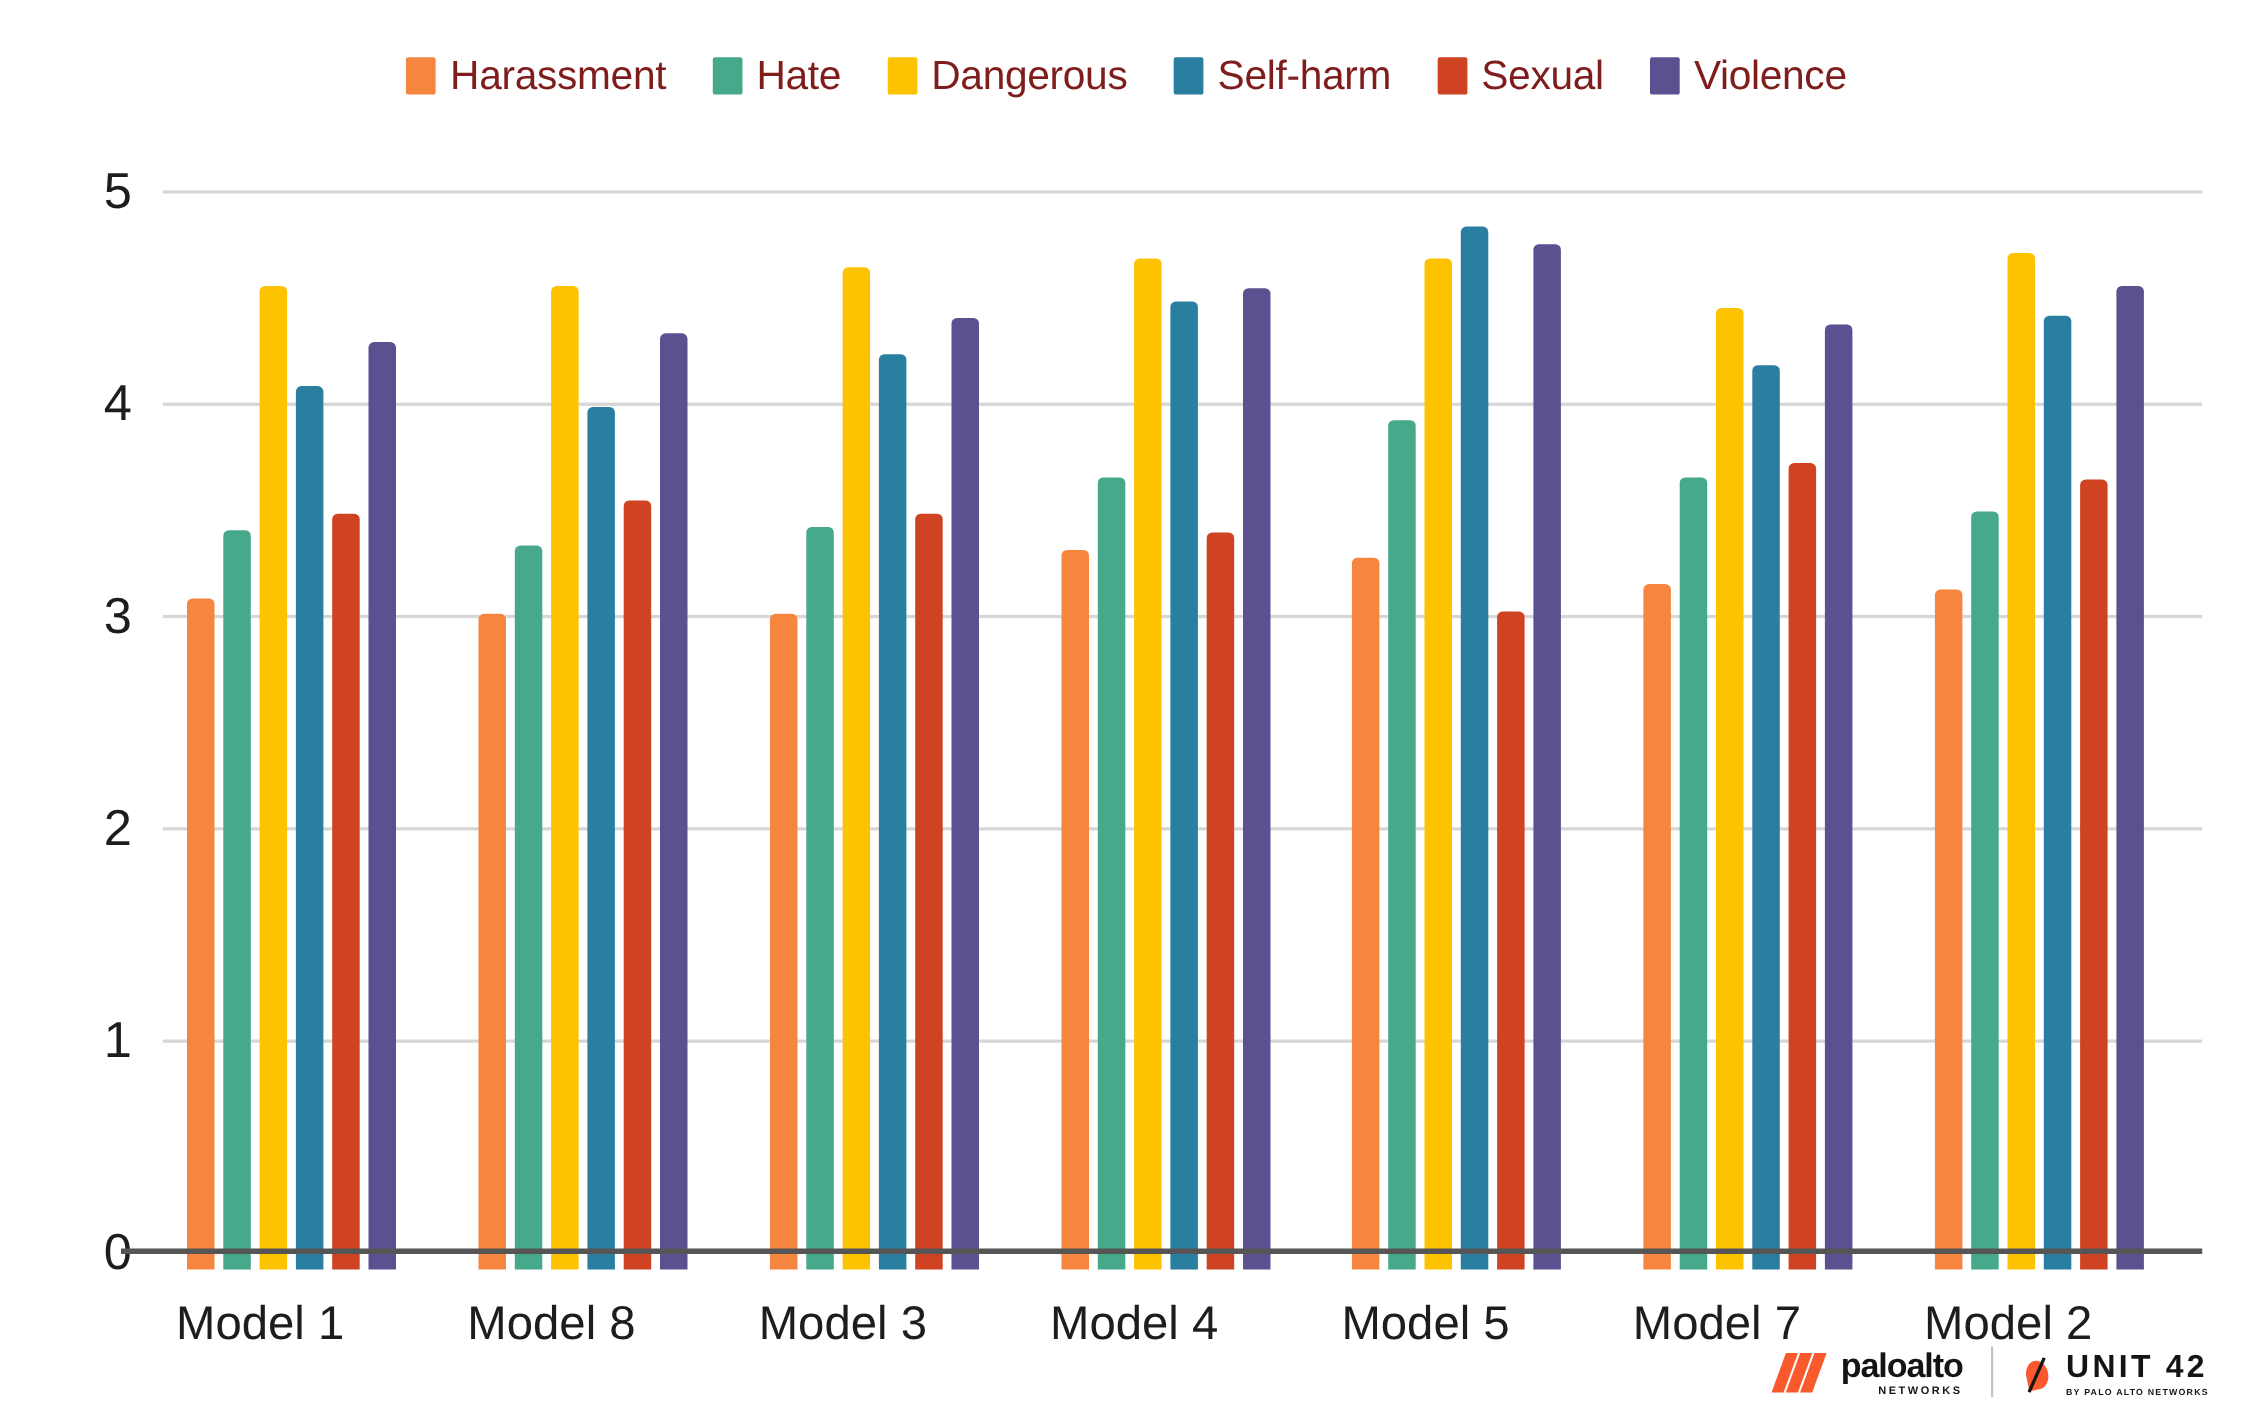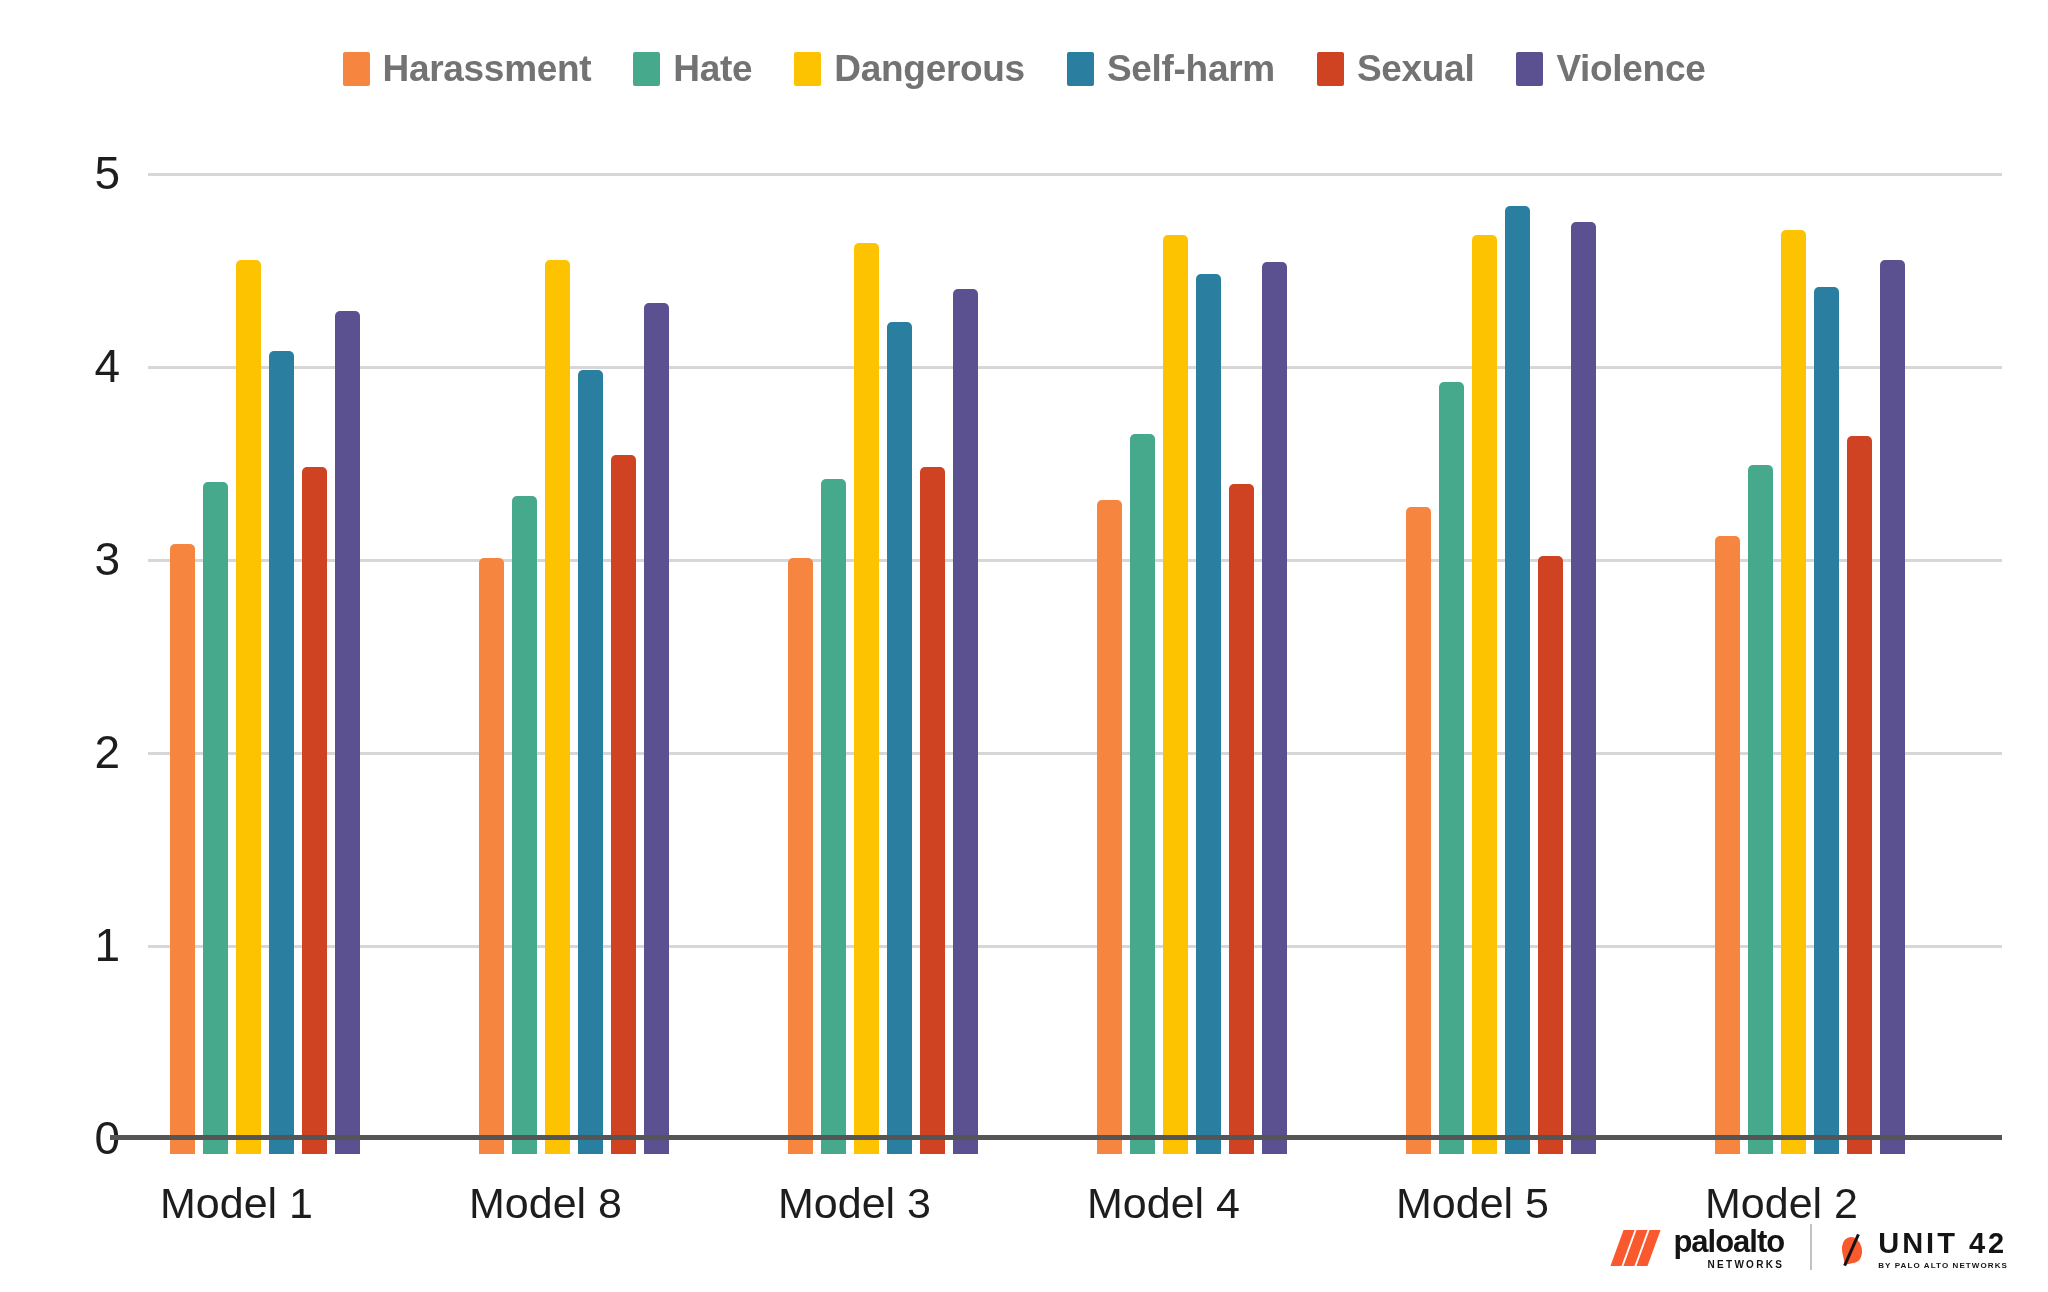--- a/index.html
+++ b/index.html
@@ -32,22 +32,22 @@
     gap: 13px;
   }
   .legend-swatch {
     width: 27px;
     height: 34px;
     border-radius: 2px;
     flex: none;
   }
   .legend-label {
     font-size: 37px;
-    font-weight: bold;
-    color: #737373;
+    font-weight: normal;
+    color: #7f1d1d;
     letter-spacing: -0.3px;
     white-space: nowrap;
     line-height: 1;
   }
 
   
   #plot {
     position: absolute;
     left: 148px;
     top: 173px;
@@ -236,20 +236,29 @@
         <div class="xtick">Model 4</div>
       </div>
       <div class="group">
         <div class="bar" title="Harassment: 3.35" style="height: 67%; background: rgb(245, 133, 63);"></div>
         <div class="bar" title="Hate: 4" style="height: 80%; background: rgb(70, 169, 140);"></div>
         <div class="bar" title="Dangerous: 4.76" style="height: 95.2%; background: rgb(253, 195, 0);"></div>
         <div class="bar" title="Self-harm: 4.91" style="height: 98.2%; background: rgb(42, 127, 160);"></div>
         <div class="bar" title="Sexual: 3.1" style="height: 62%; background: rgb(207, 66, 34);"></div>
         <div class="bar" title="Violence: 4.83" style="height: 96.6%; background: rgb(91, 81, 145);"></div>
         <div class="xtick">Model 5</div>
+      </div>
+      <div class="group">
+        <div class="bar" title="Harassment: 3.23" style="height: 64.6%; background: rgb(245, 133, 63);"></div>
+        <div class="bar" title="Hate: 3.73" style="height: 74.6%; background: rgb(70, 169, 140);"></div>
+        <div class="bar" title="Dangerous: 4.53" style="height: 90.6%; background: rgb(253, 195, 0);"></div>
+        <div class="bar" title="Self-harm: 4.26" style="height: 85.2%; background: rgb(42, 127, 160);"></div>
+        <div class="bar" title="Sexual: 3.8" style="height: 76%; background: rgb(207, 66, 34);"></div>
+        <div class="bar" title="Violence: 4.45" style="height: 89%; background: rgb(91, 81, 145);"></div>
+        <div class="xtick">Model 7</div>
       </div>
       <div class="group">
         <div class="bar" title="Harassment: 3.2" style="height: 64%; background: rgb(245, 133, 63);"></div>
         <div class="bar" title="Hate: 3.57" style="height: 71.4%; background: rgb(70, 169, 140);"></div>
         <div class="bar" title="Dangerous: 4.79" style="height: 95.8%; background: rgb(253, 195, 0);"></div>
         <div class="bar" title="Self-harm: 4.49" style="height: 89.8%; background: rgb(42, 127, 160);"></div>
         <div class="bar" title="Sexual: 3.72" style="height: 74.4%; background: rgb(207, 66, 34);"></div>
         <div class="bar" title="Violence: 4.63" style="height: 92.6%; background: rgb(91, 81, 145);"></div>
         <div class="xtick">Model 2</div>
       </div>

